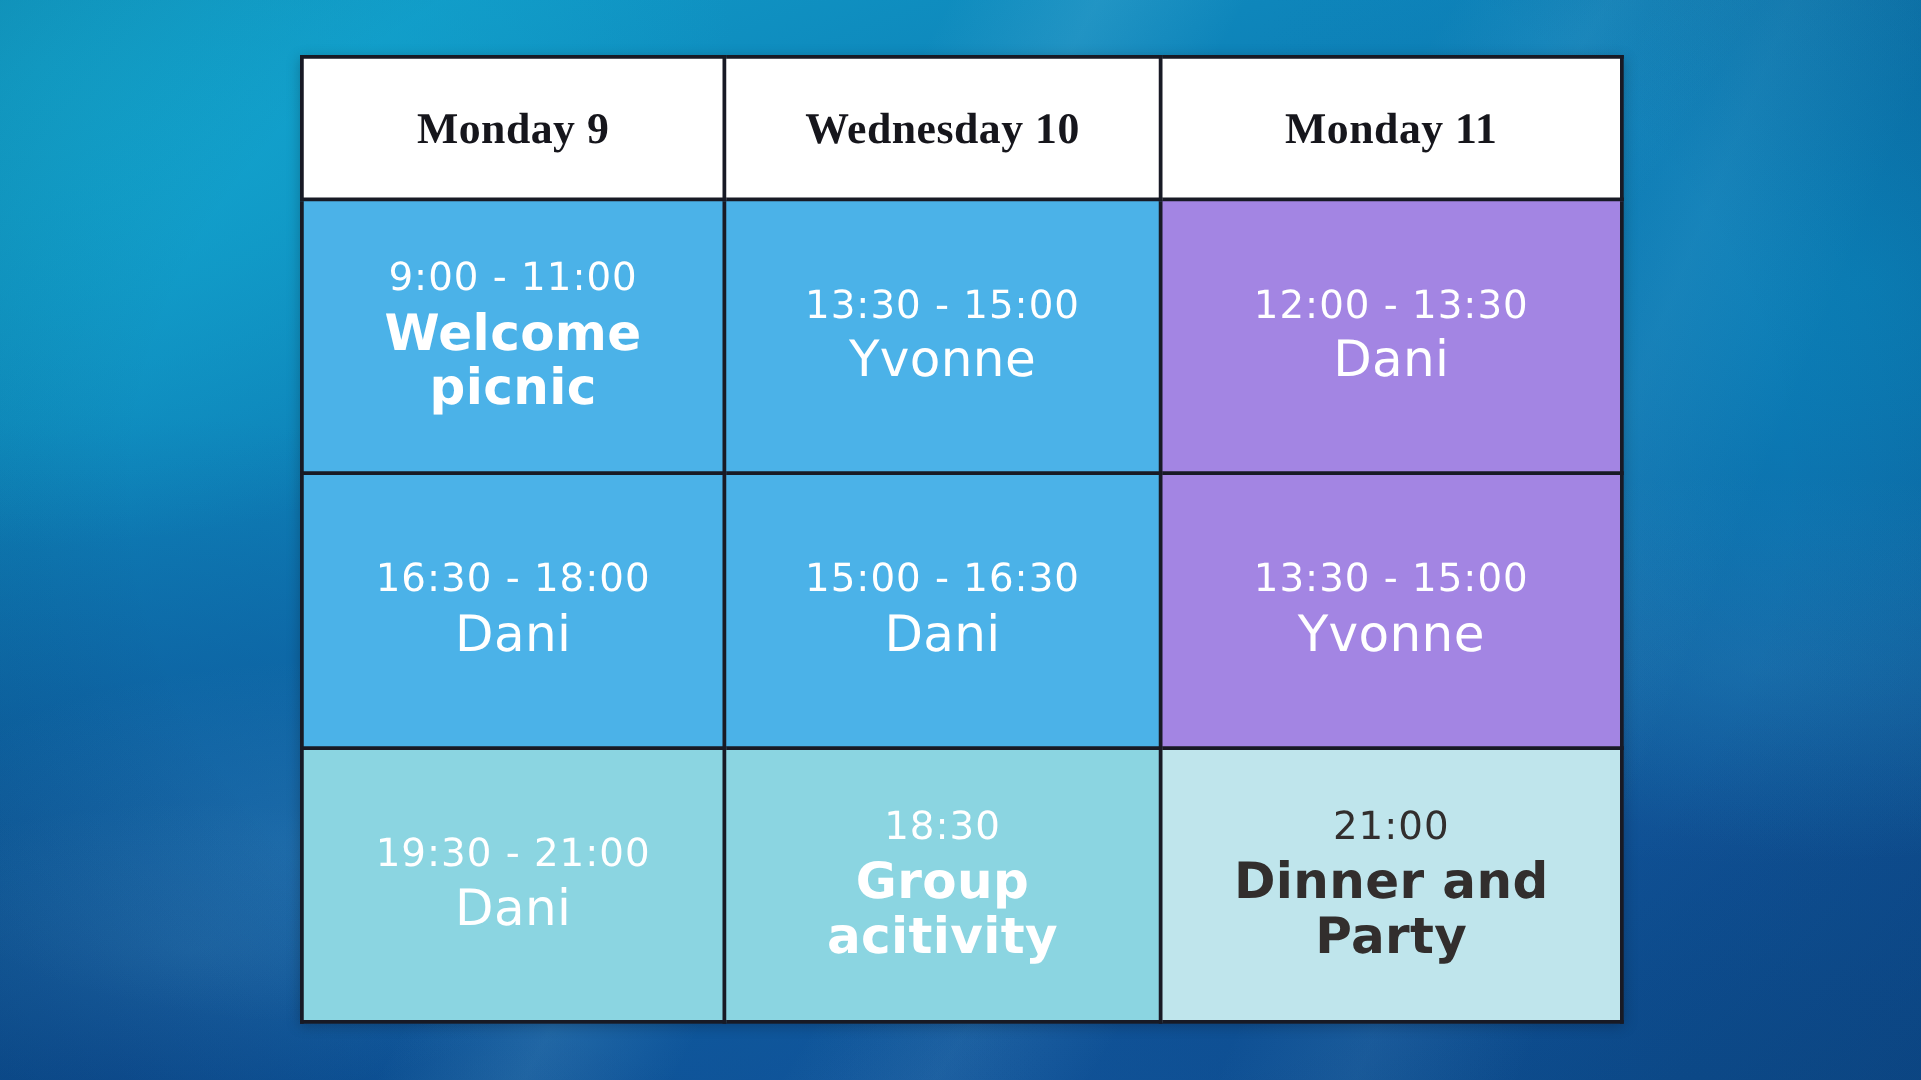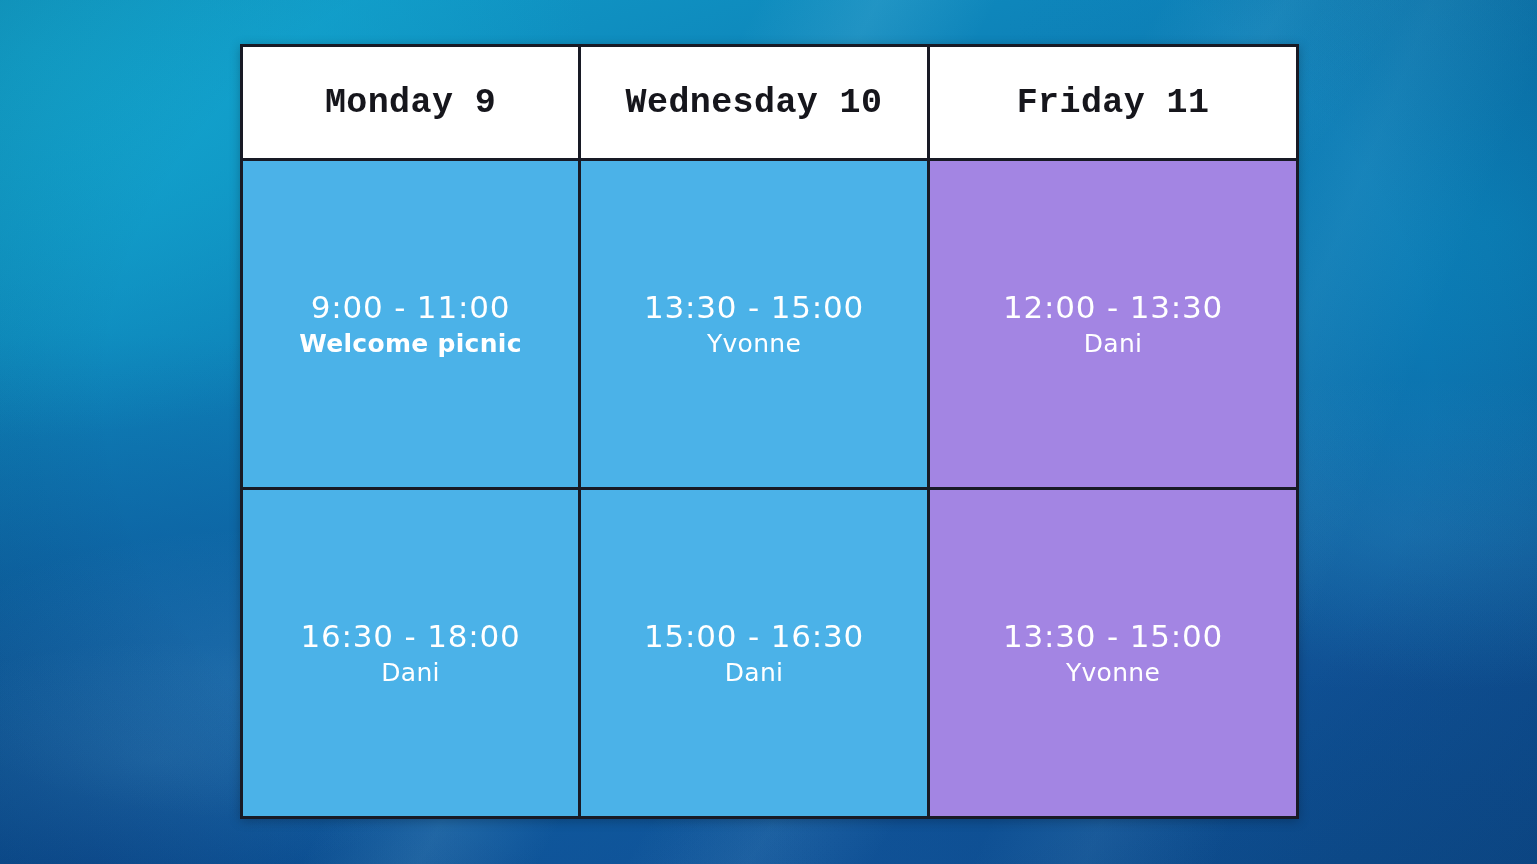--- a/index.html
+++ b/index.html
@@ -65,21 +65,21 @@
   }
   col.col-mon { width: 338px; }
   col.col-tue { width: 349px; }
   col.col-wed { width: 369px; }
 
   thead th {
     height: 111px;
     background: #ffffff;
   }
   .day-label {
-    font-family: Liberation Mono, monospace;
+    font-family: Liberation Serif, serif;
     font-weight: bold;
     font-size: 35px;
     letter-spacing: 0.4px;
     color: #16161c;
   }
 
   tbody tr { height: 166px; }
 
   .cell-inner {
     display: flex;
@@ -89,21 +89,21 @@
     height: 100%;
     padding: 4px 10px;
     box-sizing: border-box;
   }
   .cell-time {
     font-size: 31px;
     line-height: 1.08;
     letter-spacing: 0.8px;
   }
   .cell-who {
-    font-size: 25px;
+    font-size: 40px;
     line-height: 1.08;
     letter-spacing: 0.3px;
   }
   .cell-who.bold { font-weight: bold; }
 
   
   .bg-blue    { background: #4bb2e8; }
   .bg-purple  { background: #a385e3; margin-left: 44px; }
   .bg-teal    { background: #8bd5e1; }
   .bg-pale    { background: #bfe5ec; }
@@ -128,21 +128,21 @@
     </colgroup>
     <thead>
       <tr>
         <th>
           <div class="day-label">Monday 9</div>
         </th>
         <th>
           <div class="day-label">Wednesday 10</div>
         </th>
         <th>
-          <div class="day-label">Friday 11</div>
+          <div class="day-label">Monday 11</div>
         </th>
       </tr>
     </thead>
     <tbody>
 
       <tr>
         <td class="bg-blue">
           <div class="cell-inner">
             <div class="cell-time txt-white">9:00 - 11:00</div>
             <div class="cell-who bold txt-white">Welcome picnic</div>
@@ -177,16 +177,36 @@
         </td>
         <td class="bg-purple">
           <div class="cell-inner">
             <div class="cell-time txt-white">13:30 - 15:00</div>
             <div class="cell-who txt-white">Yvonne</div>
           </div>
         </td>
       </tr>
 
 
+      <tr>
+        <td class="bg-teal">
+          <div class="cell-inner">
+            <div class="cell-time txt-white">19:30 - 21:00</div>
+            <div class="cell-who txt-white">Dani</div>
+          </div>
+        </td>
+        <td class="bg-teal">
+          <div class="cell-inner">
+            <div class="cell-time txt-white">18:30</div>
+            <div class="cell-who bold txt-white">Group acitivity</div>
+          </div>
+        </td>
+        <td class="bg-pale">
+          <div class="cell-inner">
+            <div class="cell-time txt-dark">21:00</div>
+            <div class="cell-who bold txt-dark">Dinner and Party</div>
+          </div>
+        </td>
+      </tr>
 
     </tbody>
   </table>
 </div>
 
 </body></html>

